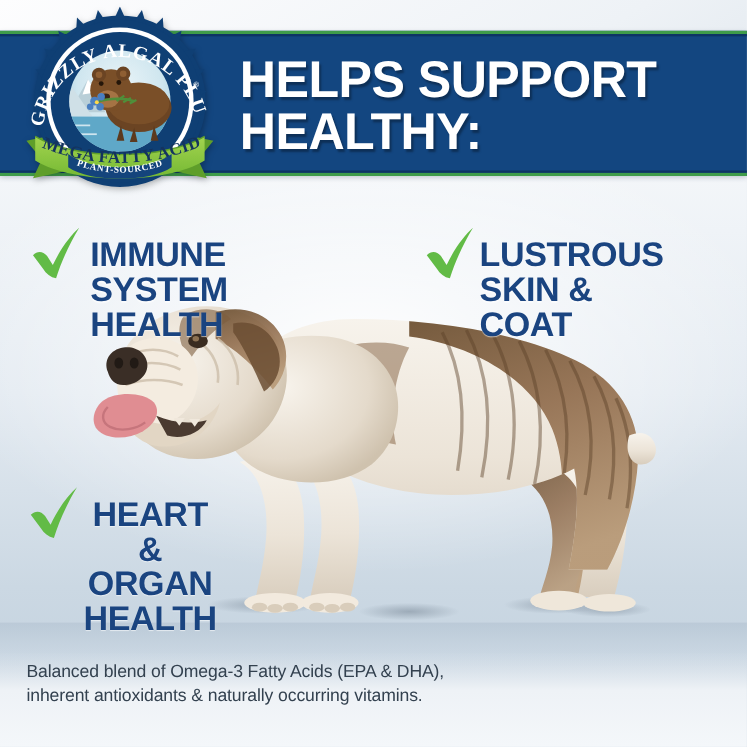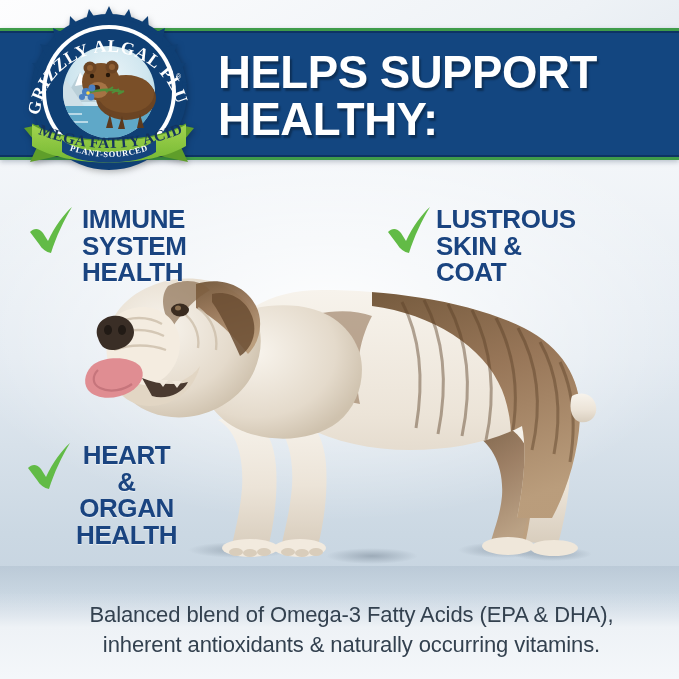--- a/index.html
+++ b/index.html
@@ -91,43 +91,43 @@
   
   .benefit { position: absolute; }
   .benefit .check {
     position: absolute;
     left: 0; top: 0;
     width: 48px; height: 54px;
   }
   .benefit .check svg { display: block; width: 100%; height: 100%; }
   .benefit .btext {
     position: absolute;
-    left: 56px; top: 2px;
+    left: 56px; top: 12px;
     color: #1a4480;
     font-weight: bold;
-    font-size: 26px;
+    font-size: 31px;
     line-height: 1.02;
     letter-spacing: -0.4px;
     white-space: pre-line;
     text-shadow: 0 1px 1px rgba(255,255,255,0.6);
   }
 
   #benefit-immune { left: 26px; top: 204px; }
   #benefit-skin   { left: 384px; top: 204px; }
   #benefit-heart  { left: 24px; top: 440px; }
   #benefit-skin .btext { left: 52px; }
   #benefit-heart .btext { left: 52px; text-align: center; }
 
   
   .caption {
     position: absolute;
     left: 0; right: 0; top: 600px;
-    text-align: center;
+    text-align: left;
     color: #33414f;
-    font-size: 22px;
+    font-size: 16px;
     line-height: 1.38;
     white-space: pre-line;
     letter-spacing: -0.1px;
     margin-left: 24px;
   }
 </style>
 </head>
 <body>
 
 <div class="stage">

